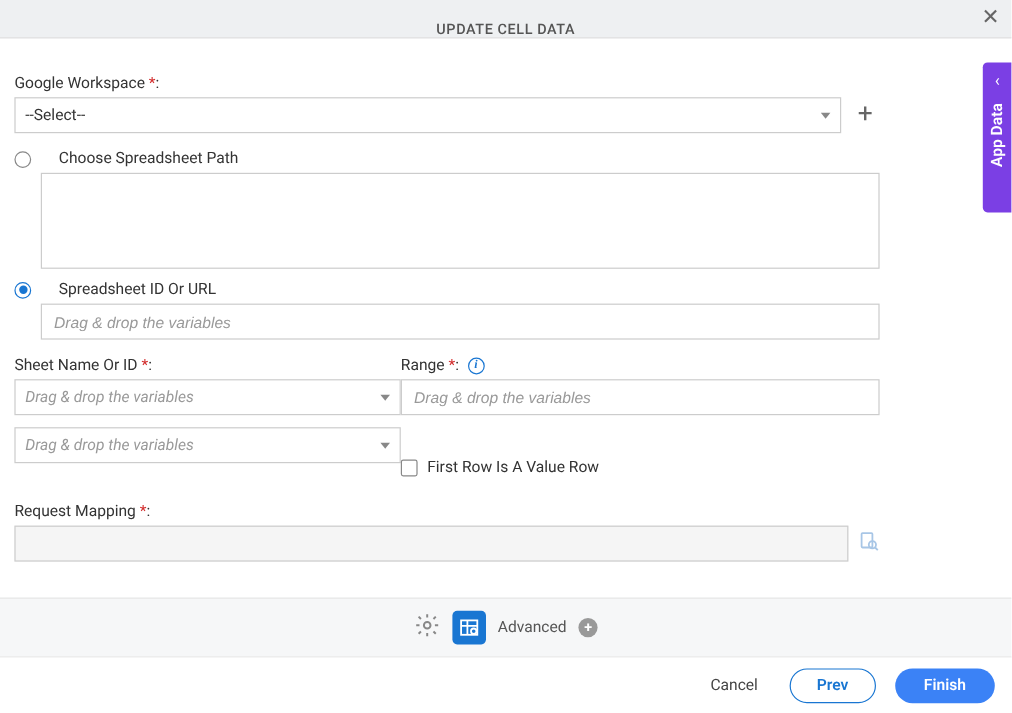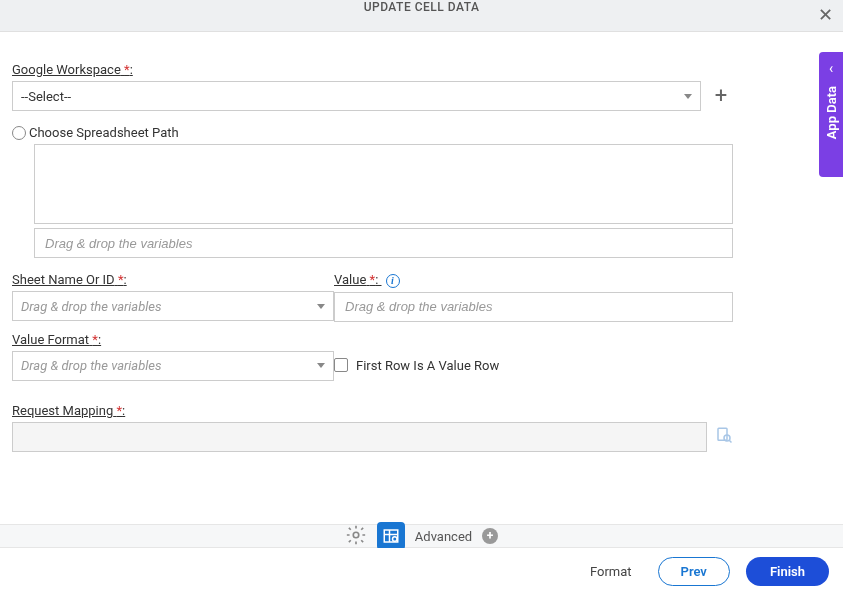--- a/index.html
+++ b/index.html
@@ -10,21 +10,21 @@
     background: #fff;
     width: 843px;
     height: 594px;
     position: relative;
     overflow: hidden;
   }
   .header-bar {
     background: #eef0f2;
     height: 32px;
     display: flex;
-    align-items: flex-start;
+    align-items: flex-end;
     justify-content: center;
     position: relative;
     border-bottom: 1px solid #e0e0e0;
   }
   .header-title {
     font-size: 12px;
     font-weight: 500;
     color: #555;
     letter-spacing: 0.5px;
   }
@@ -94,21 +94,20 @@
     height: 14px;
     font-size: 10px;
     border-width: 1.5px;
   }
   .field-block { margin-top: 14px; }
   .field-label {
     font-size: 13px;
     color: #333;
     margin-bottom: 4px;
     display: block;
-    text-decoration: underline;
   }
   .req { color: #d32f2f; }
   .select-row {
     display: flex;
     align-items: center;
     gap: 8px;
     justify-content: flex-end;
   }
   .select-box {
     flex: 1;
@@ -134,21 +133,21 @@
     font-size: 22px;
     color: #666;
     cursor: pointer;
     width: 24px;
     text-align: center;
     line-height: 1;
   }
   .radio-row {
     display: flex;
     align-items: center;
-    gap: 3px;
+    gap: 23px;
     margin-top: 4px;
   }
   .radio {
     width: 14px; height: 14px;
     border: 1.5px solid #888;
     border-radius: 50%;
     display: inline-flex;
     align-items: center;
     justify-content: center;
     cursor: pointer;
@@ -206,21 +205,21 @@
   }
   .req-mapping-row .text-input { flex: 1; background: #f5f5f5; }
   .search-doc-icon { color: #a8c6e6; cursor: pointer; }
   .toolbar {
     position: absolute;
     left: 0; right: 0;
     bottom: 46px;
     background: #f6f7f8;
     border-top: 1px solid #e6e6e6;
     border-bottom: 1px solid #e6e6e6;
-    height: 24px;
+    height: 50px;
     display: flex;
     align-items: center;
     justify-content: center;
     gap: 10px;
   }
   .gear-icon { color: #888; cursor: pointer; }
   .grid-icon {
     width: 28px; height: 28px;
     background: #1976d2;
     border-radius: 4px;
@@ -263,21 +262,21 @@
     border: 1.5px solid #1976d2;
     border-radius: 18px;
     padding: 6px 22px;
     font-size: 13px;
     color: #1976d2;
     font-weight: 600;
     cursor: pointer;
     background: #fff;
   }
   .btn-primary {
-    background: #1d4ed8;
+    background: #3b82f6;
     border-radius: 18px;
     padding: 7px 24px;
     font-size: 13px;
     color: #fff;
     font-weight: 600;
     cursor: pointer;
     border: none;
   }
 </style>
 </head>
@@ -308,46 +307,47 @@
       <span class="plus-btn">+</span>
     </div>
   </div>
 
   <div class="field-block">
     <div class="radio-row">
       <span class="radio"></span>
       <span class="radio-label">Choose Spreadsheet Path</span>
     </div>
     <div class="big-box"></div>
+    <div class="radio-row" style="margin-top:10px;">
+      <span class="radio checked"></span>
+      <span class="radio-label">Spreadsheet ID Or URL</span>
+    </div>
     <input class="text-input indent" style="margin-top: 4px;" placeholder="Drag &amp; drop the variables">
   </div>
 
   <div class="two-col">
     <div class="col-left">
       <label class="field-label">
         <span>Sheet Name Or ID</span> <span class="req">*</span>:
       </label>
       <div class="select-box small">
         <span style="color:#999;font-style:italic;">Drag &amp; drop the variables</span>
         <span class="select-caret"></span>
       </div>
     </div>
     <div class="col">
       <label class="field-label">
-        <span>Value</span> <span class="req">*</span>: <span class="info-icon info-icon-sm">i</span>
+        <span>Range</span> <span class="req">*</span>: <span class="info-icon info-icon-sm">i</span>
       </label>
       <input class="text-input" placeholder="Drag &amp; drop the variables" style="">
     </div>
   </div>
 
   <div class="two-col" style="margin-top:10px;">
     <div class="col-left">
-      <label class="field-label">
-        <span>Value Format</span> <span class="req">*</span>:
-      </label>
       <div class="select-box small">
         <span style="color:#999;font-style:italic;">Drag &amp; drop the variables</span>
         <span class="select-caret"></span>
       </div>
     </div>
     <div class="col">
       <div class="checkbox-row">
         <span class="checkbox"></span>
         <span>First Row Is A Value Row</span>
       </div>
@@ -385,16 +385,16 @@
       <line x1="3" y1="10" x2="21" y2="10"></line>
       <line x1="10" y1="4" x2="10" y2="20"></line>
       <circle cx="17" cy="16" r="3" fill="#1976d2"></circle>
     </svg>
   </span>
   <span class="adv-label">Advanced</span>
   <span class="adv-plus">+</span>
 </div>
 
 <div class="footer">
-  <span class="btn-text">Format</span>
+  <span class="btn-text">Cancel</span>
   <span class="btn-outline">Prev</span>
   <span class="btn-primary">Finish</span>
 </div>
 
 </body></html>

